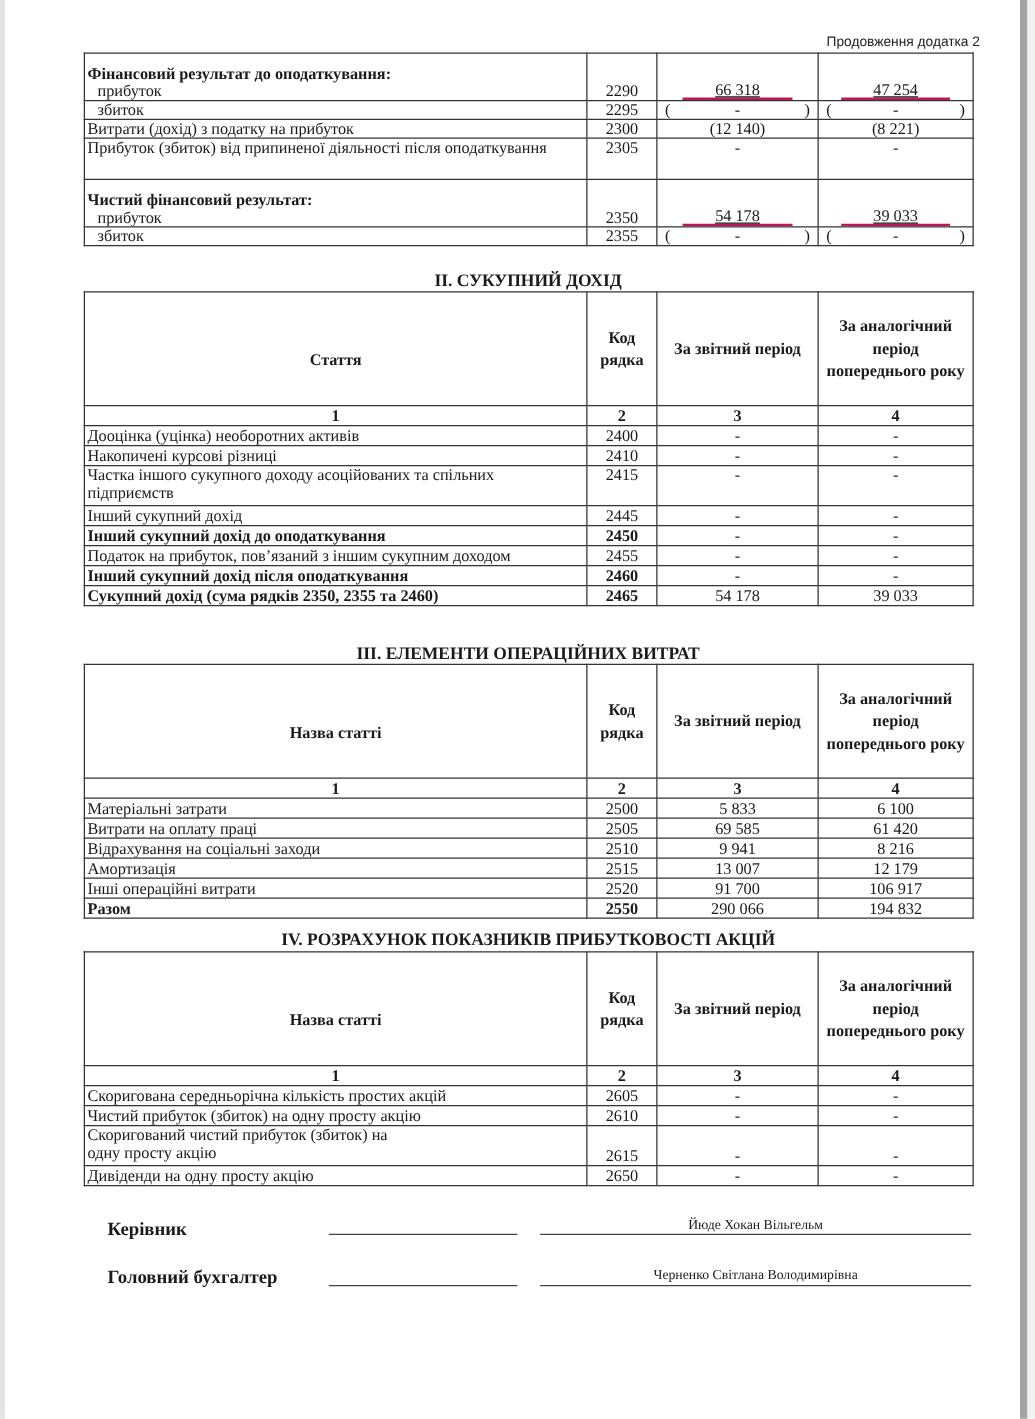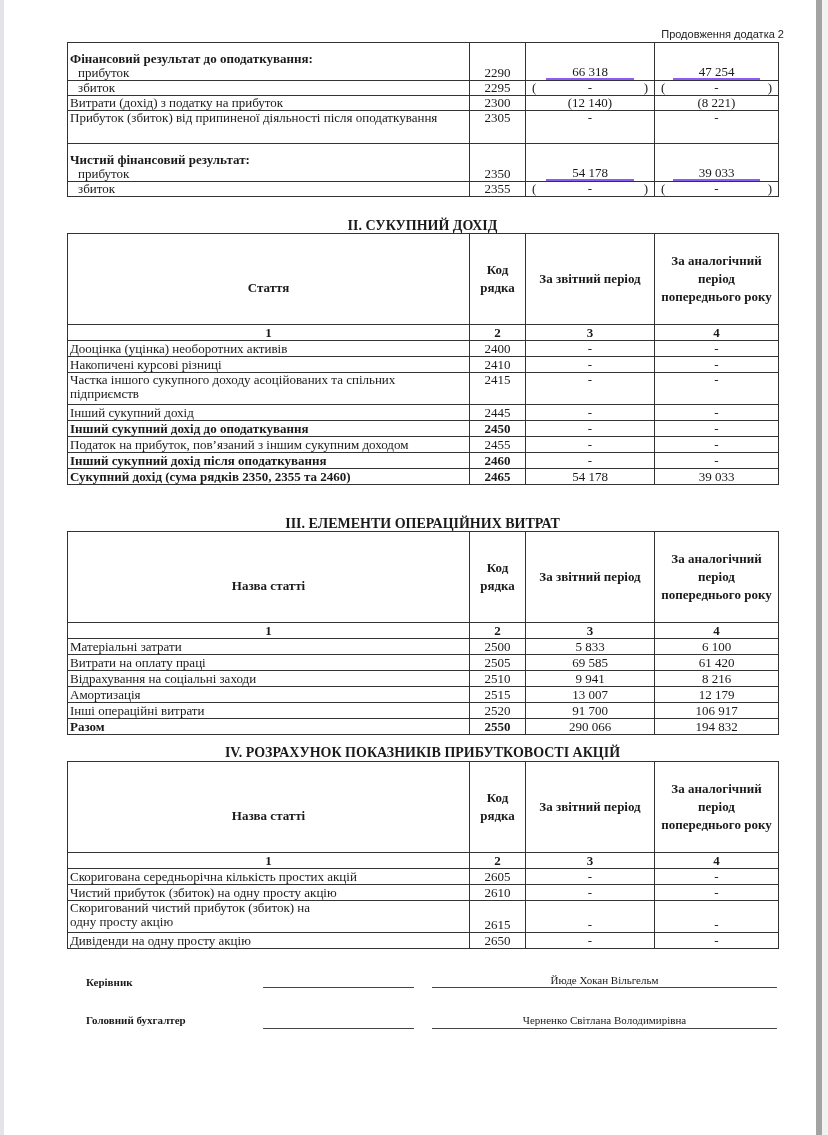--- a/index.html
+++ b/index.html
@@ -36,42 +36,42 @@
     td.val { text-align: center; }
     td.b, .b { font-weight: bold; }
     .indent { padding-left: 8px; display: inline-block; }
     .wrap { white-space: normal !important; }
 
     
     #t1 { top: 42px; }
     #t1 tr.r-hdr td { height: 37px; }
     #t1 tr.r-std td { height: 14px; }
     #t1 tr.r-two td { height: 32px; vertical-align: top; }
-    .ul { display: inline-block; border-bottom: 2px solid #8b5cf6; padding: 0 26px; line-height: 13px; }
+    .ul { display: inline-block; border-bottom: 2px solid #be185d; padding: 0 26px; line-height: 13px; text-decoration: underline; }
     .brk { display: flex; justify-content: space-between; padding: 0 4px; }
 
     .section-title {
       position: absolute; left: 67px; width: 711px; text-align: center;
       font-weight: bold; font-size: 14px;
     }
 
     .hdr td { vertical-align: middle !important; text-align: center; font-weight: bold; white-space: normal !important; line-height: 18px; }
     tr.num td { text-align: center; font-weight: bold; height: 15px; vertical-align: middle; }
     tr.row td { height: 15px; vertical-align: middle; }
     tr.row2 td { height: 31px; vertical-align: top; }
     tr.row2b td.val, tr.row2b td.code { vertical-align: bottom; }
 
     #t2 { top: 233px; }
     #t2 tr.hdr td { height: 72px; }
     #t3 { top: 531px; }
     #t3 tr.hdr td { height: 72px; }
     #t4 { top: 761px; }
     #t4 tr.hdr td { height: 72px; }
 
-    .sig-label { position: absolute; left: 86px; font-weight: bold; font-size: 11px; }
+    .sig-label { position: absolute; left: 86px; font-weight: bold; font-size: 15px; }
     .sig-line { position: absolute; height: 1px; background: #444; }
     .sig-name { position: absolute; left: 432px; width: 345px; text-align: center; font-size: 11px; }
   </style>
 </head>
 <body>
 
 <div class="left-strip"></div>
 <div class="right-strip"></div>
 <div class="right-strip2"></div>
 

